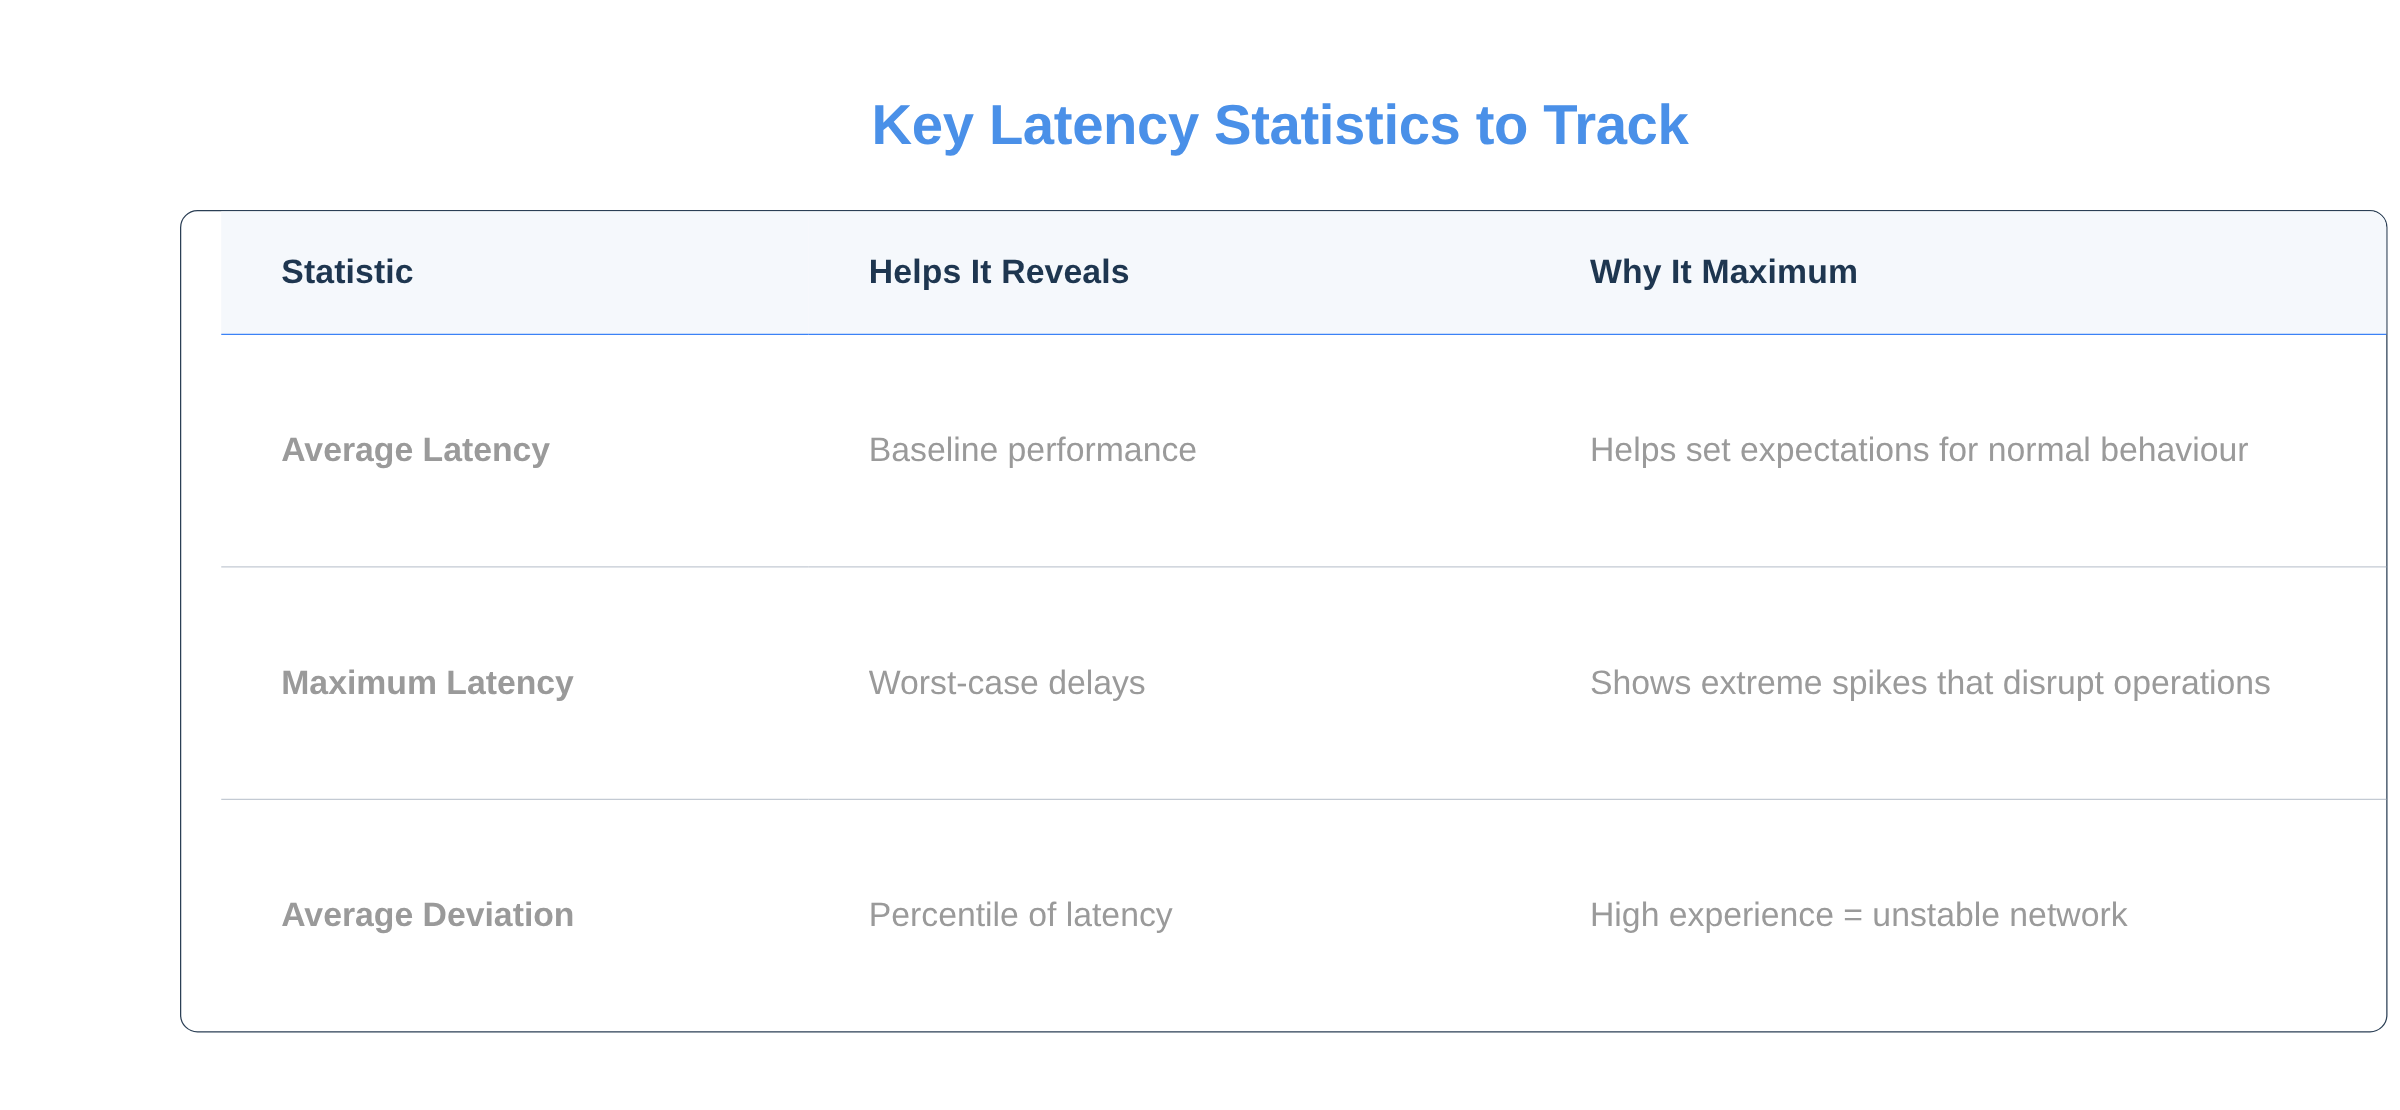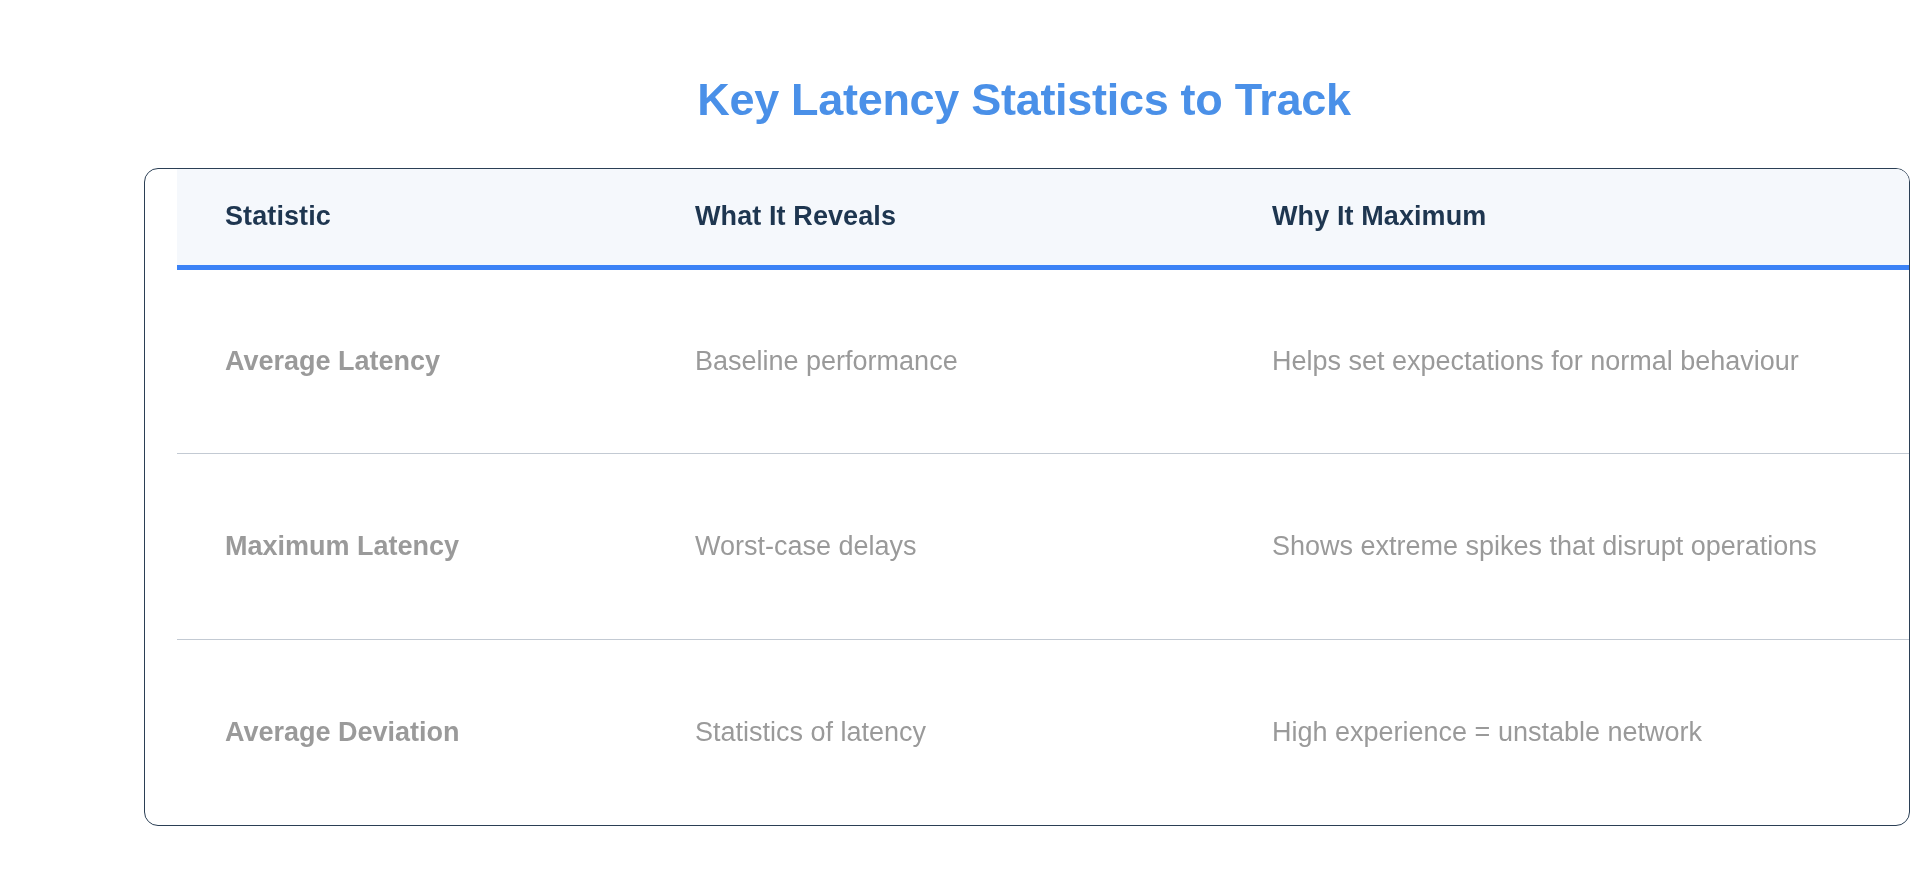--- a/index.html
+++ b/index.html
@@ -62,21 +62,21 @@
 
   thead th {
     height: 98px;
     padding: 0 0 0 48px;
     text-align: left;
     vertical-align: middle;
     font-size: 27px;
     font-weight: 700;
     color: #1e3650;
     letter-spacing: 0.1px;
-    border-bottom: 5px solid #3b82f6;
+    border-bottom: 1px solid #3b82f6;
   }
 
   
   col.c1 { width: 470px; }
   col.c2 { width: 577px; }
   col.c3 { width: 717px; }
 
   tbody tr {
     border-bottom: 1px solid #c3cad3;
   }
@@ -113,37 +113,37 @@
   <div class="table-card">
     <table class="stats-table">
       <colgroup>
         <col class="c1">
         <col class="c2">
         <col class="c3">
       </colgroup>
       <thead>
         <tr>
           <th>Statistic</th>
-          <th>What It Reveals</th>
+          <th>Helps It Reveals</th>
           <th>Why It Maximum</th>
         </tr>
       </thead>
       <tbody>
         <tr>
           <td class="col-stat">Average Latency</td>
           <td class="col-reveals">Baseline performance</td>
           <td class="col-why">Helps set expectations for normal behaviour</td>
         </tr>
         <tr>
           <td class="col-stat">Maximum Latency</td>
           <td class="col-reveals">Worst-case delays</td>
           <td class="col-why">Shows extreme spikes that disrupt operations</td>
         </tr>
         <tr>
           <td class="col-stat">Average Deviation</td>
-          <td class="col-reveals">Statistics of latency</td>
+          <td class="col-reveals">Percentile of latency</td>
           <td class="col-why">High experience = unstable network</td>
         </tr>
       </tbody>
     </table>
   </div>
 
 </div>
 
 </body></html>

